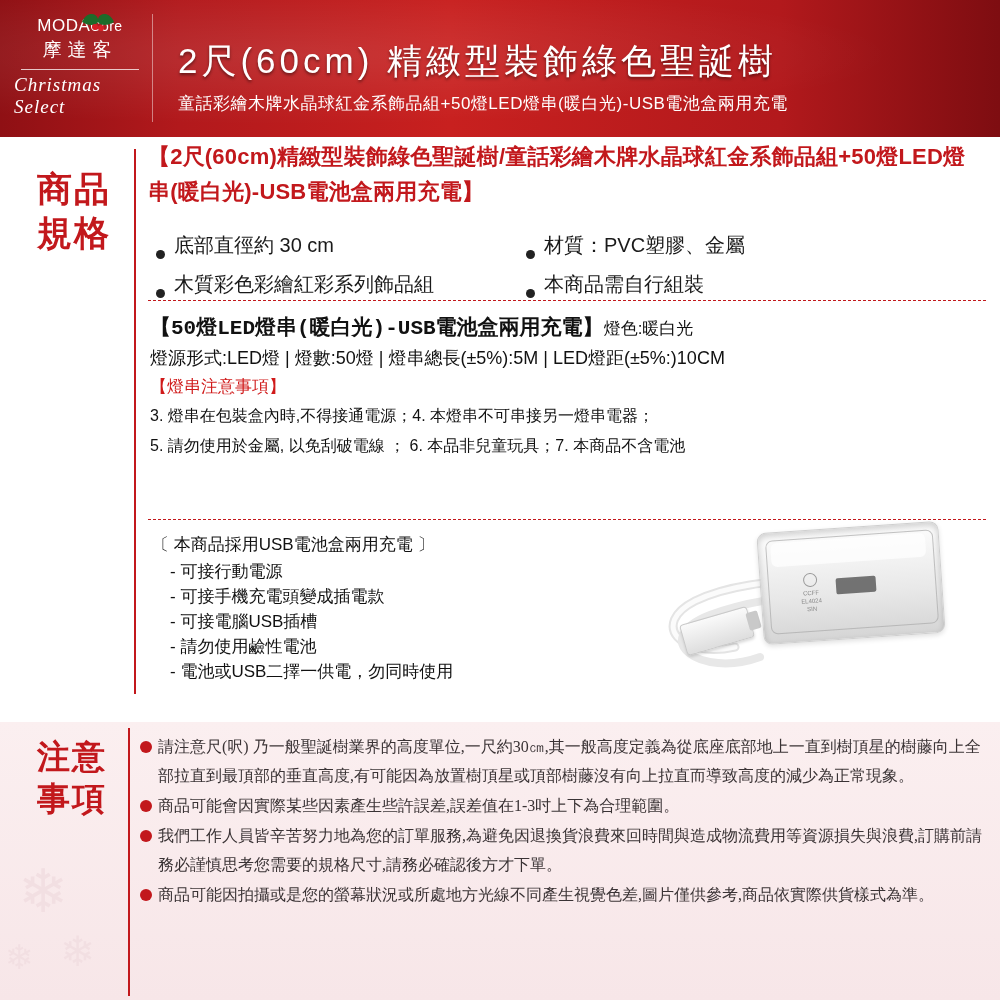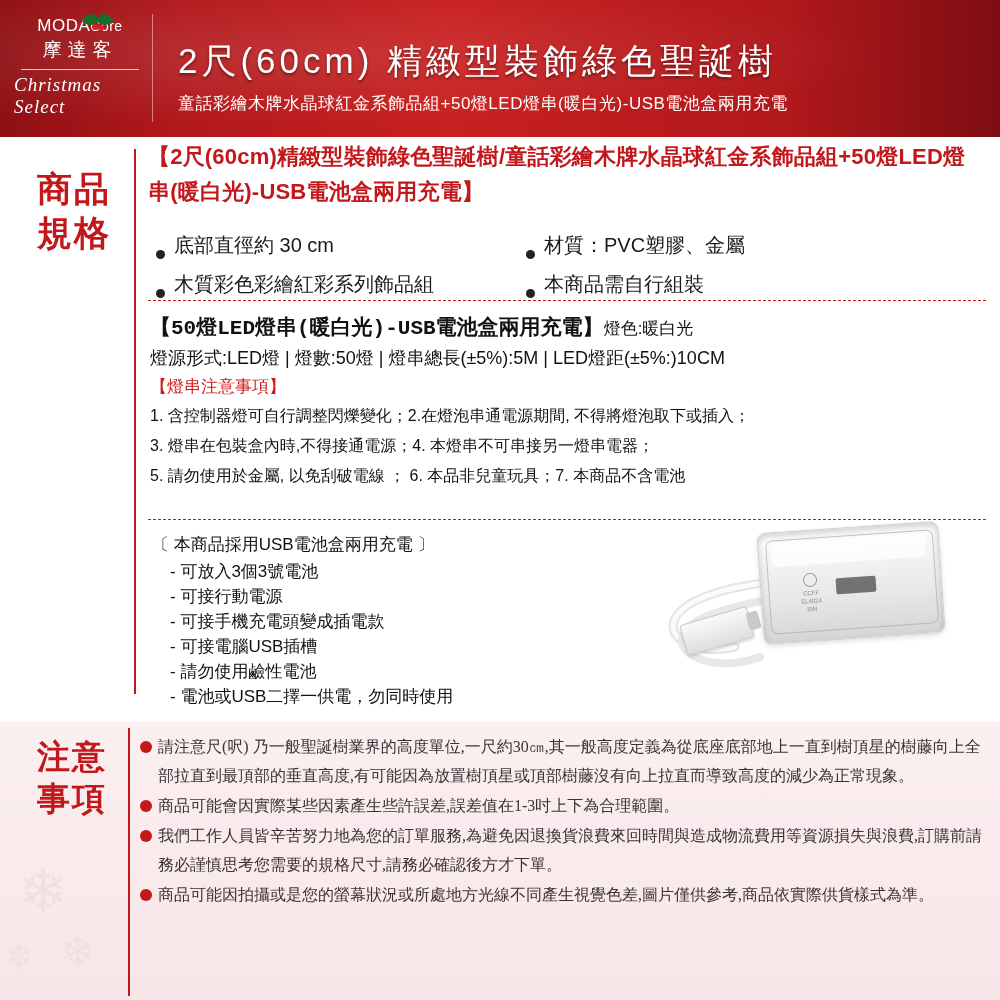--- a/index.html
+++ b/index.html
@@ -230,30 +230,28 @@
     </div>
 
     <div class="dash-line" style="top:163px;"></div>
 
     <div class="led-box">
       <div class="led-l1">
         <b>【50燈LED燈串(暖白光)-USB電池盒兩用充電】</b><span class="small">燈色:暖白光</span>
       </div>
       <div class="led-l2">燈源形式:LED燈 | 燈數:50燈 | 燈串總長(±5%):5M | LED燈距(±5%:)10CM</div>
       <div class="led-warn">【燈串注意事項】</div>
-      <div class="led-note">1. 含控制器燈可自行調整閃爍變化；2.在燈泡串通電源期間, 不得將燈泡取下或插入；</div>
       <div class="led-note">3. 燈串在包裝盒內時,不得接通電源；4. 本燈串不可串接另一燈串電器；</div>
       <div class="led-note">5. 請勿使用於金屬, 以免刮破電線 ；  6. 本品非兒童玩具；7. 本商品不含電池</div>
     </div>
 
     <div class="dash-line" style="top:382px;"></div>
 
     <div class="usb-block">
       <div class="head">〔 本商品採用USB電池盒兩用充電 〕</div>
-      <div class="li">- 可放入3個3號電池</div>
       <div class="li">- 可接行動電源</div>
       <div class="li">- 可接手機充電頭變成插電款</div>
       <div class="li">- 可接電腦USB插槽</div>
       <div class="li">- 請勿使用鹼性電池</div>
       <div class="li">- 電池或USB二擇一供電，勿同時使用</div>
     </div>
 
     <div class="battery-art">
       <svg class="cable" viewBox="0 0 300 150">
         <path d="M95 118 C 40 130, 10 95, 55 72 C 110 45, 190 55, 200 45" stroke="#e4e4e4" stroke-width="9" fill="none" stroke-linecap="round"></path>

